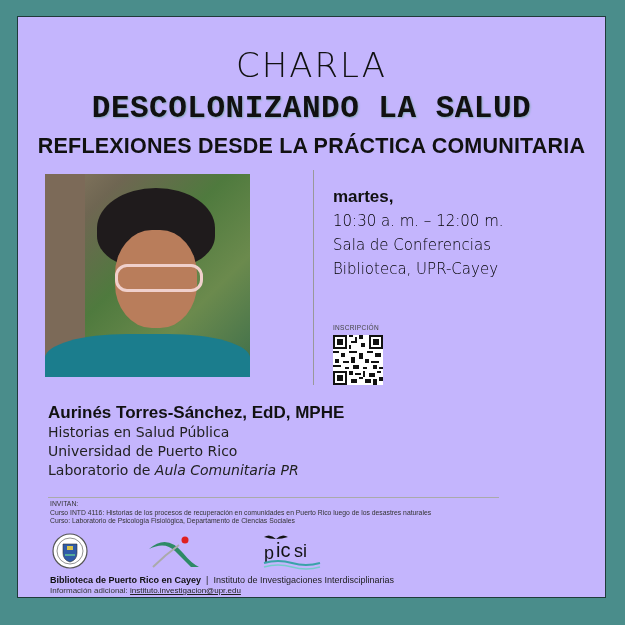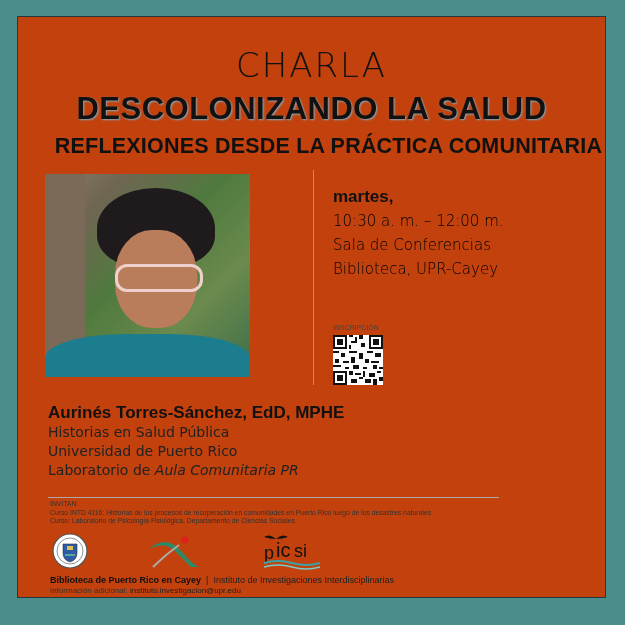--- a/index.html
+++ b/index.html
@@ -1,20 +1,20 @@
 <!DOCTYPE html>
 <html><head>
 <meta charset="utf-8">
 <style>
   html, body { margin:0; padding:0; }
   body { width:625px; height:625px; background:#4a8d8b; position:relative; overflow:hidden; font-family:"Liberation Sans", sans-serif; }
-  .card { position:absolute; left:17px; top:16px; width:589px; height:582px; background:#c2410c; border:1px solid #1f3b3a; box-sizing:border-box; }
+  .card { position:absolute; left:17px; top:16px; width:589px; height:582px; background:#c4b5fd; border:1px solid #1f3b3a; box-sizing:border-box; }
   .title-sm { position:absolute; left:0; width:100%; top:28px; text-align:center; font-family:"DejaVu Sans", sans-serif; font-weight:300; font-size:34px; letter-spacing:2px; color:#111; }
-  .title-lg { position:absolute; left:0; width:100%; top:74px; text-align:center; font-family:Liberation Sans, sans-serif; font-weight:bold; font-size:31px; color:#111; text-shadow:1px 1px 2px #8ab; letter-spacing:0.5px; }
-  .title-sub { position:absolute; left:0; width:100%; top:117px; text-align:center; font-family:"Liberation Sans", sans-serif; font-weight:bold; font-size:21.5px; color:#111; letter-spacing:0.2px;padding-left:17px; }
+  .title-lg { position:absolute; left:0; width:100%; top:74px; text-align:center; font-family:Liberation Mono, monospace; font-weight:bold; font-size:31px; color:#111; text-shadow:1px 1px 2px #8ab; letter-spacing:0.5px; }
+  .title-sub { position:absolute; left:0; width:100%; top:117px; text-align:center; font-family:"Liberation Sans", sans-serif; font-weight:bold; font-size:21.5px; color:#111; letter-spacing:0.2px; }
   .photo { position:absolute; left:45px; top:174px; width:205px; height:203px; background:linear-gradient(135deg,#8a7b63 0%,#6f6652 20%,#4f7a3e 45%,#6b8a4d 70%,#3d6e4b 100%); overflow:hidden; }
   .photo .face { position:absolute; left:70px; top:56px; width:82px; height:98px; border-radius:45%; background:#b97d5b; }
   .photo .hair { position:absolute; left:52px; top:14px; width:118px; height:80px; border-radius:50% 50% 40% 40%; background:#1f1b1c; }
   .photo .glasses { position:absolute; left:70px; top:90px; width:88px; height:28px; border:3px solid #f0d0cc; border-radius:12px; box-sizing:border-box; }
   .photo .jacket { position:absolute; left:0; top:160px; width:205px; height:60px; background:#1b7d8d; border-radius:40% 40% 0 0; }
   .photo .tree { position:absolute; left:0; top:0; width:40px; height:203px; background:#7c6a58; }
   .divider-v { position:absolute; left:313px; top:170px; width:1px; height:215px; background:#999; }
   .date { position:absolute; left:333px; top:185px; color:#111; }
   .date .b { font-weight:bold; font-size:17px; line-height:24px; }
   .date .r { font-family:"DejaVu Sans", sans-serif; font-weight:300; font-size:15px; line-height:24px; color:#000000; }
@@ -24,21 +24,21 @@
   .speaker .name { font-weight:bold; font-size:17px; line-height:20px; }
   .speaker .line { font-family:"DejaVu Sans", sans-serif; font-size:14px; line-height:19px; color:#222; }
   .speaker .line i { font-style:italic; }
   .divider-h { position:absolute; left:48px; top:497px; width:451px; height:1px; background:#aaa; }
   .invitan { position:absolute; left:50px; top:500px; font-size:6.8px; line-height:8.5px; color:#333; }
   .logos { position:absolute; left:50px; top:533px; height:40px; width:300px; }
   .logo { position:absolute; }
   .footer1 { position:absolute; left:50px; top:575px; font-size:9px; color:#222; }
   .footer1 b { color:#111; }
   .footer2 { position:absolute; left:50px; top:586px; font-size:8px; color:#333; }
-  .footer2 a { color:#222; }
+  .footer2 a { color:#222; text-decoration:underline; }
 </style>
 </head>
 <body>
 
 <div class="card">
   <div class="title-sm">CHARLA</div>
   <div class="title-lg">DESCOLONIZANDO LA SALUD</div>
   <div class="title-sub">REFLEXIONES DESDE LA PRÁCTICA COMUNITARIA</div>
 </div>
 

